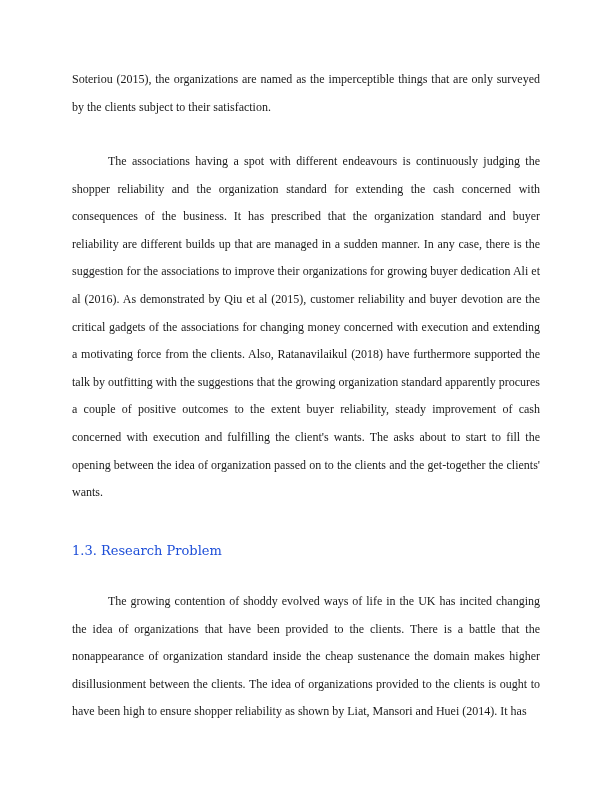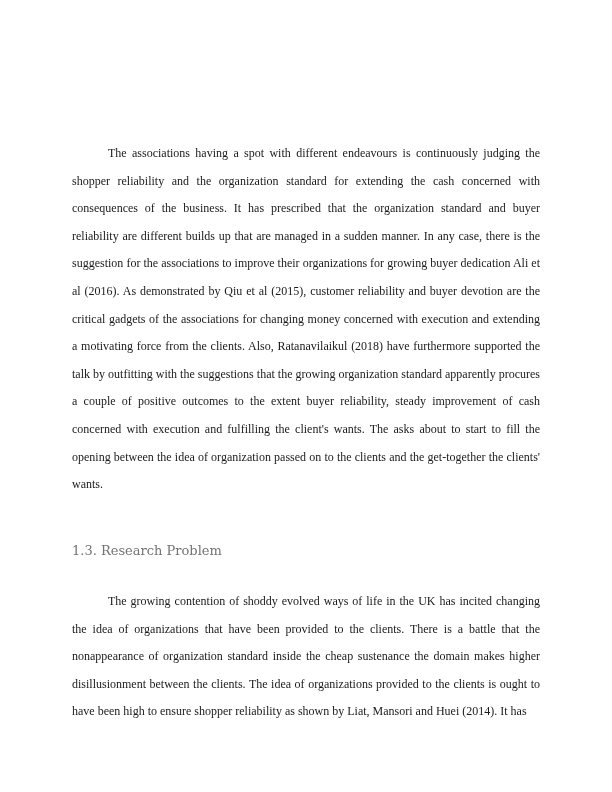--- a/index.html
+++ b/index.html
@@ -13,33 +13,34 @@
       width: 468px;
       font-family: "Liberation Serif", serif;
       font-size: 12px;
       line-height: 27.6px;
       color: #1a1a1a;
       text-align: justify;
       margin: 0;
     }
     .indent { text-indent: 36px; }
     #p1 { top: 66px; }
-    #p2 { top: 140px; }
+    #p2 { top: 148px; }
     #heading {
       position: absolute;
       left: 72px;
       top: 543px;
       font-family: "DejaVu Serif", serif;
       font-size: 13px;
       color: #4a6a96;
       margin: 0;
       font-weight: normal;
     }
     #p3 { top: 588px; }
   </style>
 </head>
 <body>
 
 <div class="page">
+  <p id="p1" class="body-text">Soteriou (2015), the organizations are named as the imperceptible things that are only surveyed by the clients subject to their satisfaction.</p>
   <p id="p2" class="body-text indent">The associations having a spot with different endeavours is continuously judging the shopper reliability and the organization standard for extending the cash concerned with consequences of the business. It has prescribed that the organization standard and buyer reliability are different builds up that are managed in a sudden manner. In any case, there is the suggestion for the associations to improve their organizations for growing buyer dedication Ali et al (2016). As demonstrated by Qiu et al (2015), customer reliability and buyer devotion are the critical gadgets of the associations for changing money concerned with execution and extending a motivating force from the clients. Also, Ratanavilaikul (2018) have furthermore supported the talk by outfitting with the suggestions that the growing organization standard apparently procures a couple of positive outcomes to the extent buyer reliability, steady improvement of cash concerned with execution and fulfilling the client's wants. The asks about to start to fill the opening between the idea of organization passed on to the clients and the get-together the clients' wants.</p>
-  <h2 id="heading" style="color: #737373;">1.3. Research Problem</h2>
+  <h2 id="heading" style="color: #1d4ed8;">1.3. Research Problem</h2>
   <p id="p3" class="body-text indent">The growing contention of shoddy evolved ways of life in the UK has incited changing the idea of organizations that have been provided to the clients. There is a battle that the nonappearance of organization standard inside the cheap sustenance the domain makes higher disillusionment between the clients. The idea of organizations provided to the clients is ought to have been high to ensure shopper reliability as shown by Liat, Mansori and Huei (2014). It has</p>
 </div>
 
 </body></html>

